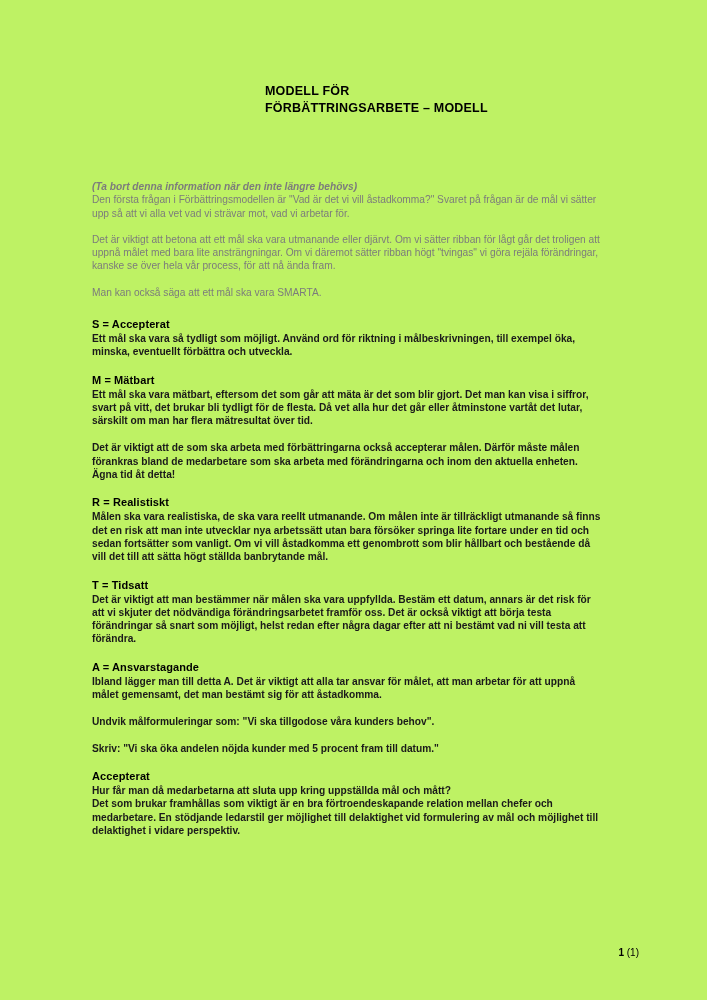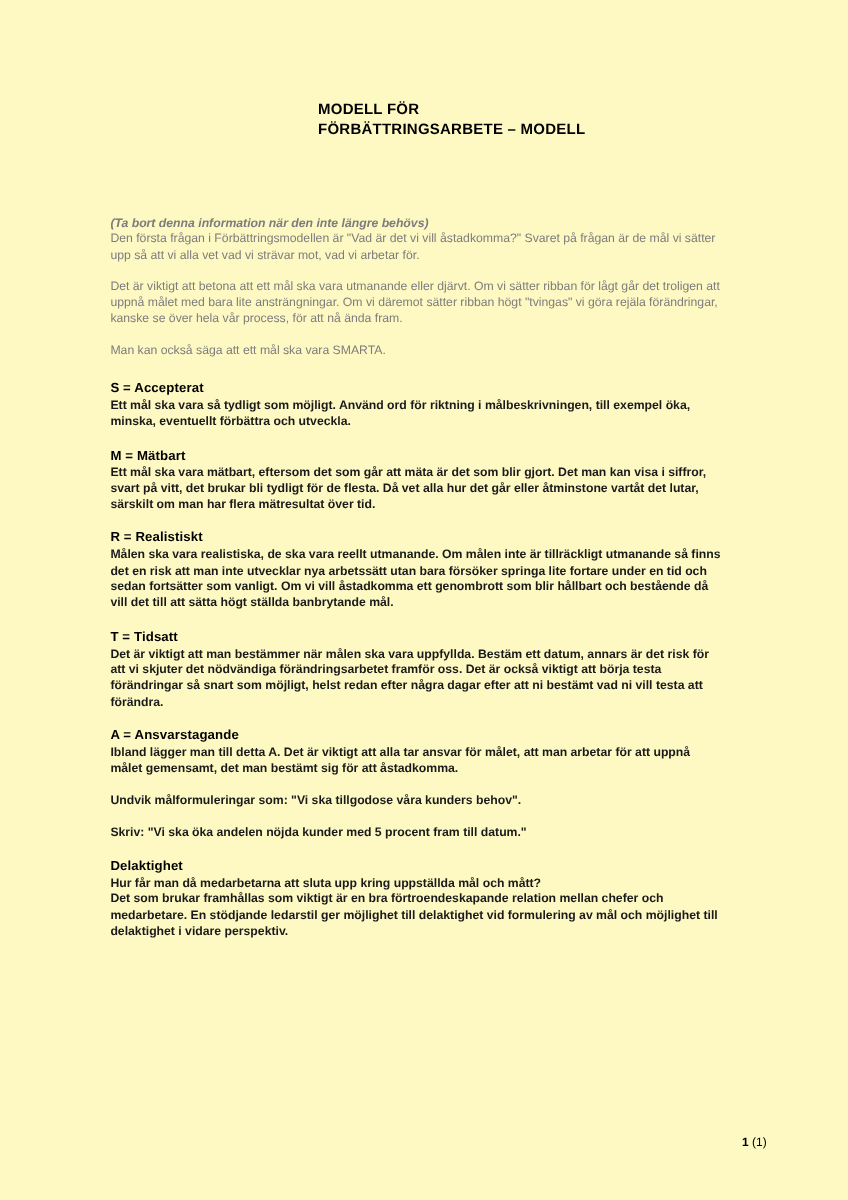--- a/index.html
+++ b/index.html
@@ -7,21 +7,21 @@
     padding: 0;
     background: #ffffff;
   }
   body {
     font-family: "Liberation Sans", sans-serif;
   }
   .page {
     position: relative;
     width: 707px;
     height: 1000px;
-    background: #fef9c3;
+    background: #bef264;
     overflow: hidden;
     box-sizing: border-box;
   }
 
   
   .title-block {
     position: absolute;
     left: 265px;
     top: 83px;
     width: 340px;
@@ -124,20 +124,21 @@
       <h2>S = Accepterat</h2>
       <p>Ett mål ska vara så tydligt som möjligt. Använd ord för riktning i målbeskrivningen, till exempel öka, minska, eventuellt förbättra och utveckla.</p>
     </div>
 
     <div class="section">
       <h2>M = Mätbart</h2>
       <p>Ett mål ska vara mätbart, eftersom det som går att mäta är det som blir gjort. Det man kan visa i siffror, svart på vitt, det brukar bli tydligt för de flesta. Då vet alla hur det går eller åtminstone vartåt det lutar, särskilt om man har flera mätresultat över tid.</p>
     </div>
 
     <div class="section">
+      <p>Det är viktigt att de som ska arbeta med förbättringarna också accepterar målen. Därför måste målen förankras bland de medarbetare som ska arbeta med förändringarna och inom den aktuella enheten. Ägna tid åt detta!</p>
     </div>
 
     <div class="section">
       <h2>R = Realistiskt</h2>
       <p>Målen ska vara realistiska, de ska vara reellt utmanande. Om målen inte är tillräckligt utmanande så finns det en risk att man inte utvecklar nya arbetssätt utan bara försöker springa lite fortare under en tid och sedan fortsätter som vanligt. Om vi vill åstadkomma ett genombrott som blir hållbart och bestående då vill det till att sätta högt ställda banbrytande mål.</p>
     </div>
 
     <div class="section">
       <h2>T = Tidsatt</h2>
       <p>Det är viktigt att man bestämmer när målen ska vara uppfyllda. Bestäm ett datum, annars är det risk för att vi skjuter det nödvändiga förändringsarbetet framför oss. Det är också viktigt att börja testa förändringar så snart som möjligt, helst redan efter några dagar efter att ni bestämt vad ni vill testa att förändra.</p>
@@ -147,21 +148,21 @@
       <h2>A = Ansvarstagande</h2>
       <p>Ibland lägger man till detta A. Det är viktigt att alla tar ansvar för målet, att man arbetar för att uppnå målet gemensamt, det man bestämt sig för att åstadkomma.</p>
     </div>
 
     <div class="section">
       <p>Undvik målformuleringar som: "Vi ska tillgodose våra kunders behov".</p>
       <p>Skriv: "Vi ska öka andelen nöjda kunder med 5 procent fram till datum."</p>
     </div>
 
     <div class="section">
-      <h2>Delaktighet</h2>
+      <h2>Accepterat</h2>
       <p style="white-space: pre-line;">Hur får man då medarbetarna att sluta upp kring uppställda mål och mått?
 Det som brukar framhållas som viktigt är en bra förtroendeskapande relation mellan chefer och medarbetare. En stödjande ledarstil ger möjlighet till delaktighet vid formulering av mål och möjlighet till delaktighet i vidare perspektiv.</p>
     </div>
 
   </div>
 
   <div class="footer">
     <span class="pg-num">1</span><span> </span><span class="pg-total">(1)</span>
   </div>
 

